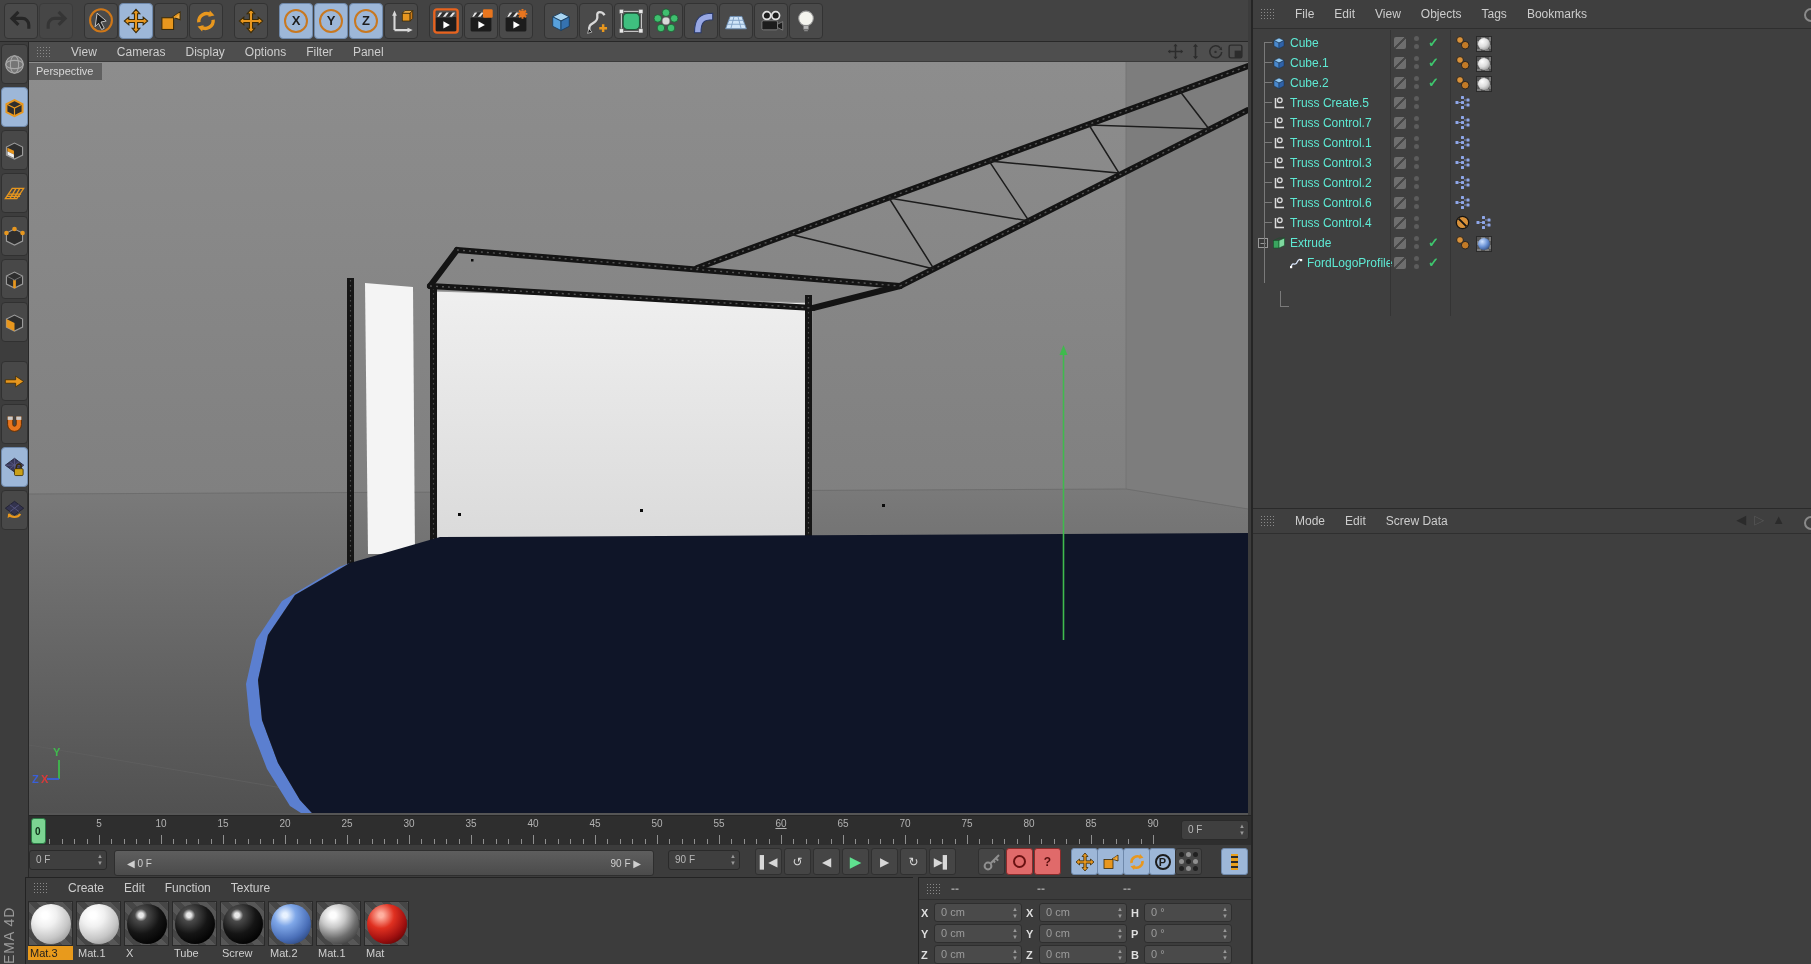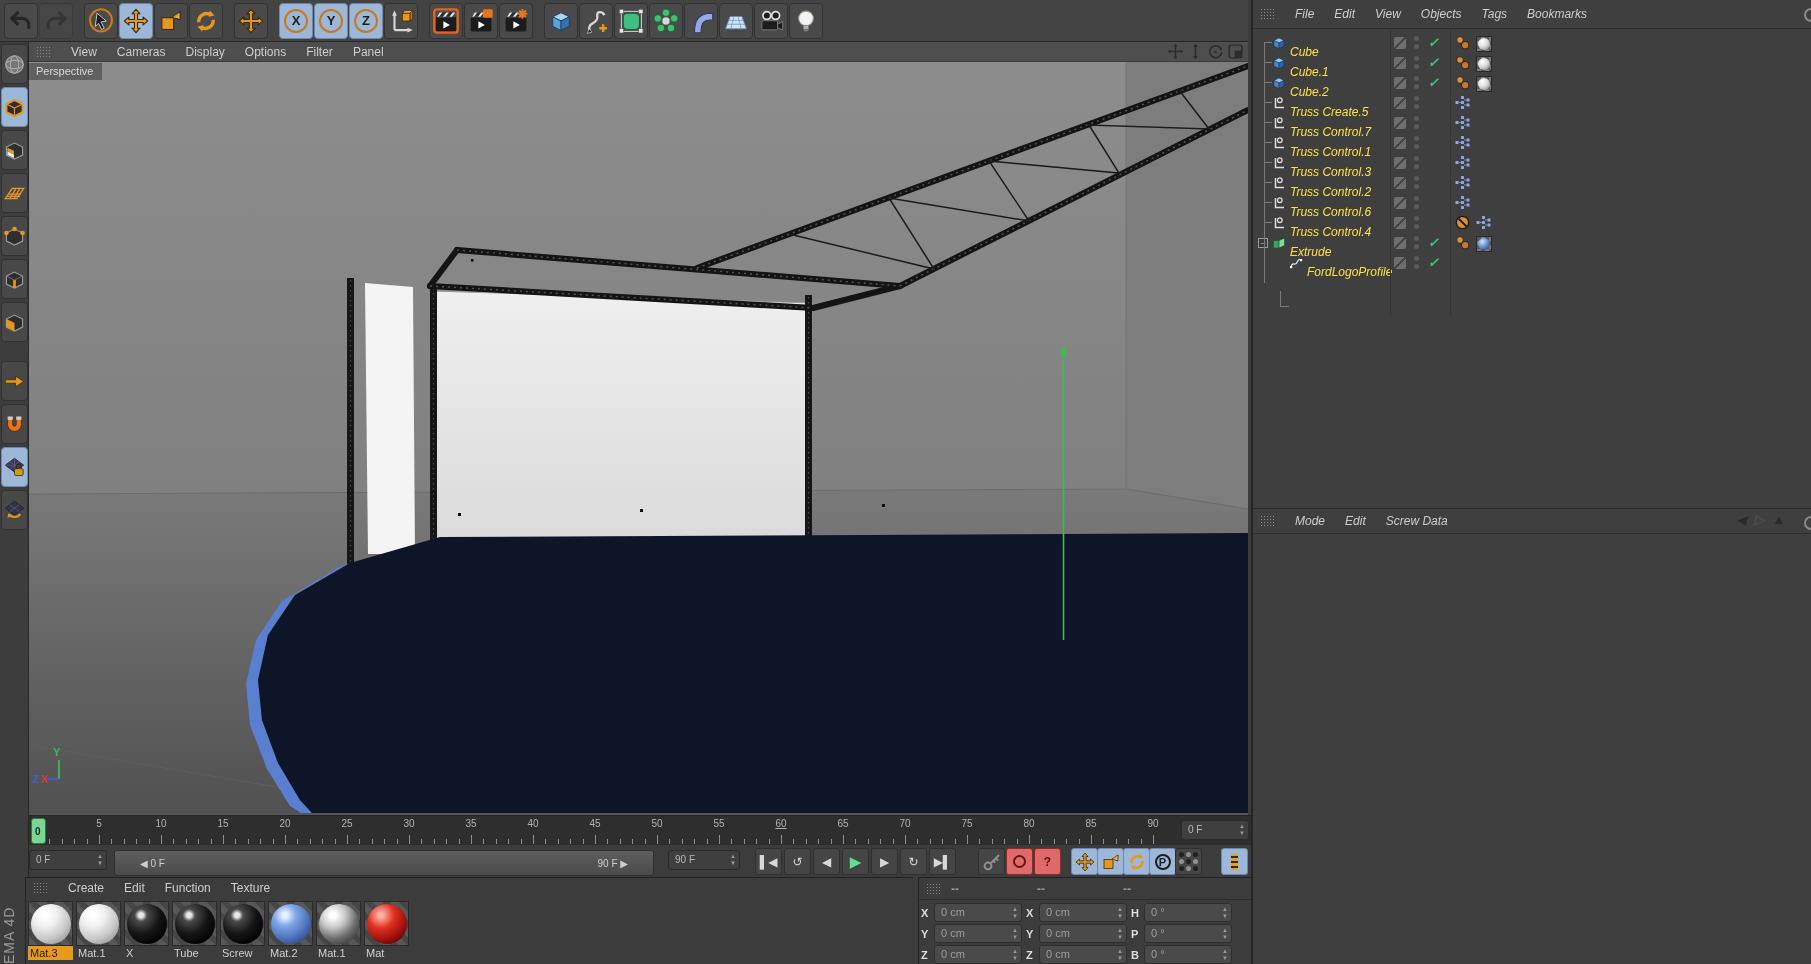--- a/index.html
+++ b/index.html
@@ -68,21 +68,21 @@
   #tl-end { position:absolute; left:1152px; top:4px; width:68px; }
 
   
   #transport { position:absolute; left:29px; top:845px; width:1222px; height:32px;
     background:#3c3c3c; display:block; }
   #transport .spin { position:absolute; top:5px; }
   #tr-start { left:0; width:78px; }
   #tr-end { left:639px; width:72px; }
   #tr-range { position:absolute; left:85px; top:5px; width:540px; height:26px;
     background:linear-gradient(#5e5e5e,#4b4b4b); border:1px solid #2e2e2e; border-radius:3px;
-    display:flex; justify-content:space-between; align-items:center; padding:0 25px;
+    display:flex; justify-content:space-between; align-items:center; padding:0 12px;
     color:#cfcfcf; font-size:10px; }
   .btn { position:absolute; top:3px; width:27px; height:27px; background:#454545;
     border:1px solid #303030; border-radius:3px; display:flex; align-items:center;
     justify-content:center; color:#d8d8d8; font-size:12px; }
   .btn.blue { background:#9db7d8; border-color:#6f89ab; }
   .btn.red  { background:#e06a6a; border-color:#8a2a2a; color:#5a0f0f; font-weight:bold; }
   .btn.play { color:#5fe08f; font-size:15px; }
   .btn svg { width:20px; height:20px; }
   .ringicon { width:13px; height:13px; border:2.5px solid #6a1212; border-radius:50%; }
   .pcircle { width:16px; height:16px; border:2px solid #1d1d1d; border-radius:50%;
@@ -116,29 +116,29 @@
   #coord-grid { position:absolute; left:2px; top:25px; display:flex; gap:4px; }
   .ccol { display:flex; flex-direction:column; gap:2px; }
   .crow { display:flex; align-items:center; height:19px; }
   .clabel { width:13px; font-weight:bold; color:#dedede; font-size:11px; }
   .field { position:relative; width:88px; height:19px; background:#4a4a4a;
     border:1px solid #2e2e2e; border-radius:3px; color:#9c9c9c; font-size:11px;
     padding:2px 14px 0 6px; }
 
   
   #right-panel { position:absolute; left:1251px; top:0; width:560px; height:964px;
-    background:#3f3f3f; border-left:2px solid #252525;font-style:italic; }
+    background:#3f3f3f; border-left:2px solid #252525; }
   #om-menubar { height:29px; display:flex; align-items:center; border-bottom:1px solid #2f2f2f; }
   #om-list { position:absolute; left:0; top:30px; width:100%; height:286px; padding-top:3px; }
   .om-row { position:relative; height:20px; }
   .om-row .stub { position:absolute; left:11px; top:9px; width:8px; height:1px; background:#7a7a7a; }
   .om-row .oicon { position:absolute; left:19px; top:3px; width:14px; height:14px; }
   .om-row .oicon svg { width:14px; height:14px; }
   .om-row.child .oicon { left:36px; }
-  .om-row .oname { position:absolute; left:37px; top:12px; color:#fde047; }
+  .om-row .oname { position:absolute; left:37px; top:3px; color:#5eead4; }
   .om-row.child .oname { left:54px; }
   .expandbox { position:absolute; left:5px; top:5px; width:10px; height:10px;
     border:1px solid #9a9a9a; background:#3a3a3a; color:#ccc; font-size:9px; line-height:8px;
     text-align:center; }
   .layerbox { position:absolute; left:141px; top:4px; width:12px; height:12px;
     border-radius:2px; background:#6e6e6e;
     background-image:linear-gradient(135deg,transparent 44%,#474747 44%,#474747 56%,transparent 56%); }
   .visdots { position:absolute; left:161px; top:3px; width:6px; }
   .visdots i { display:block; width:5px; height:5px; border-radius:50%; background:#5c5c5c;
     margin-bottom:3px; }

